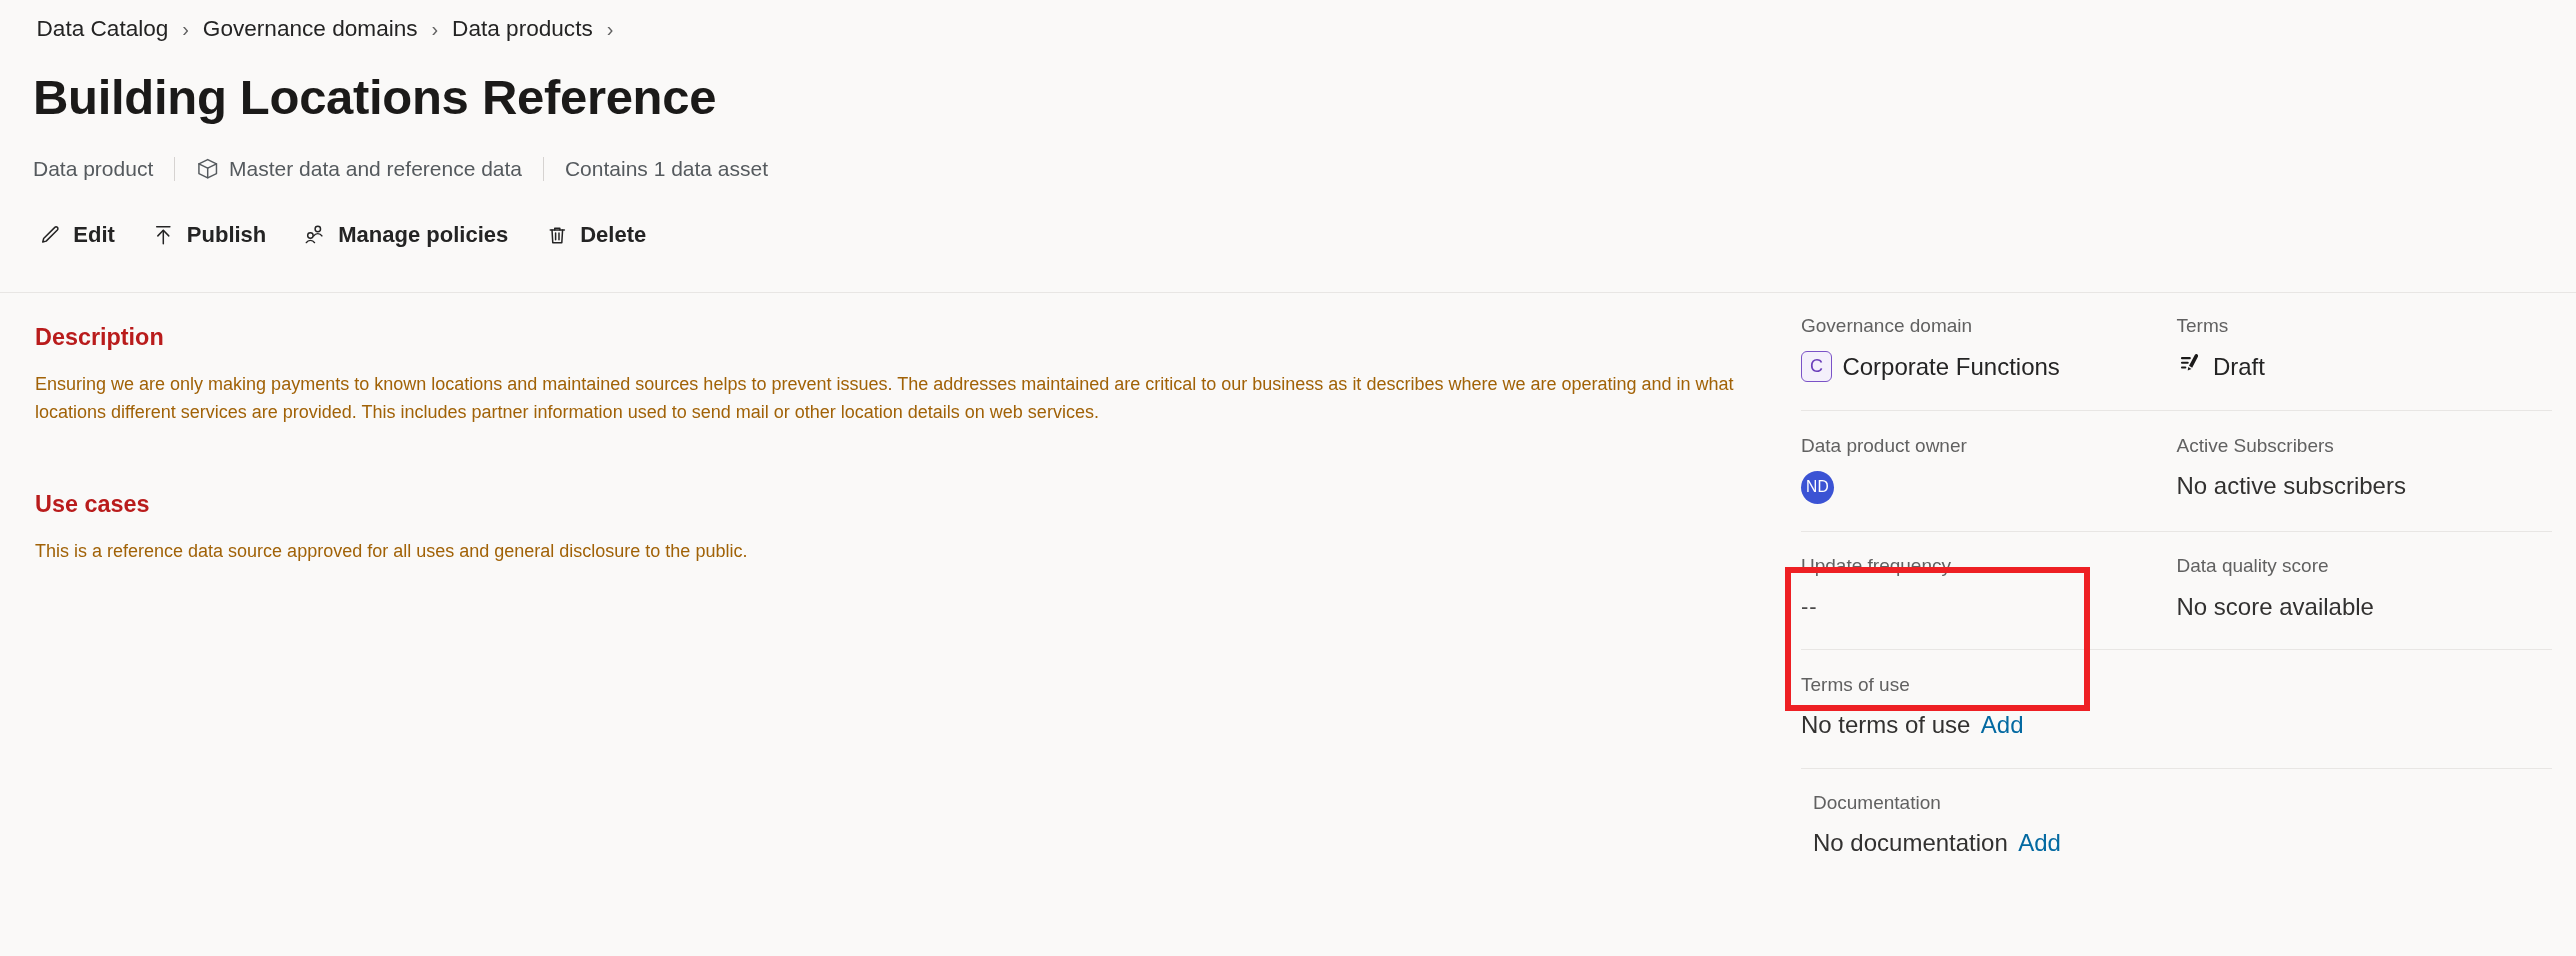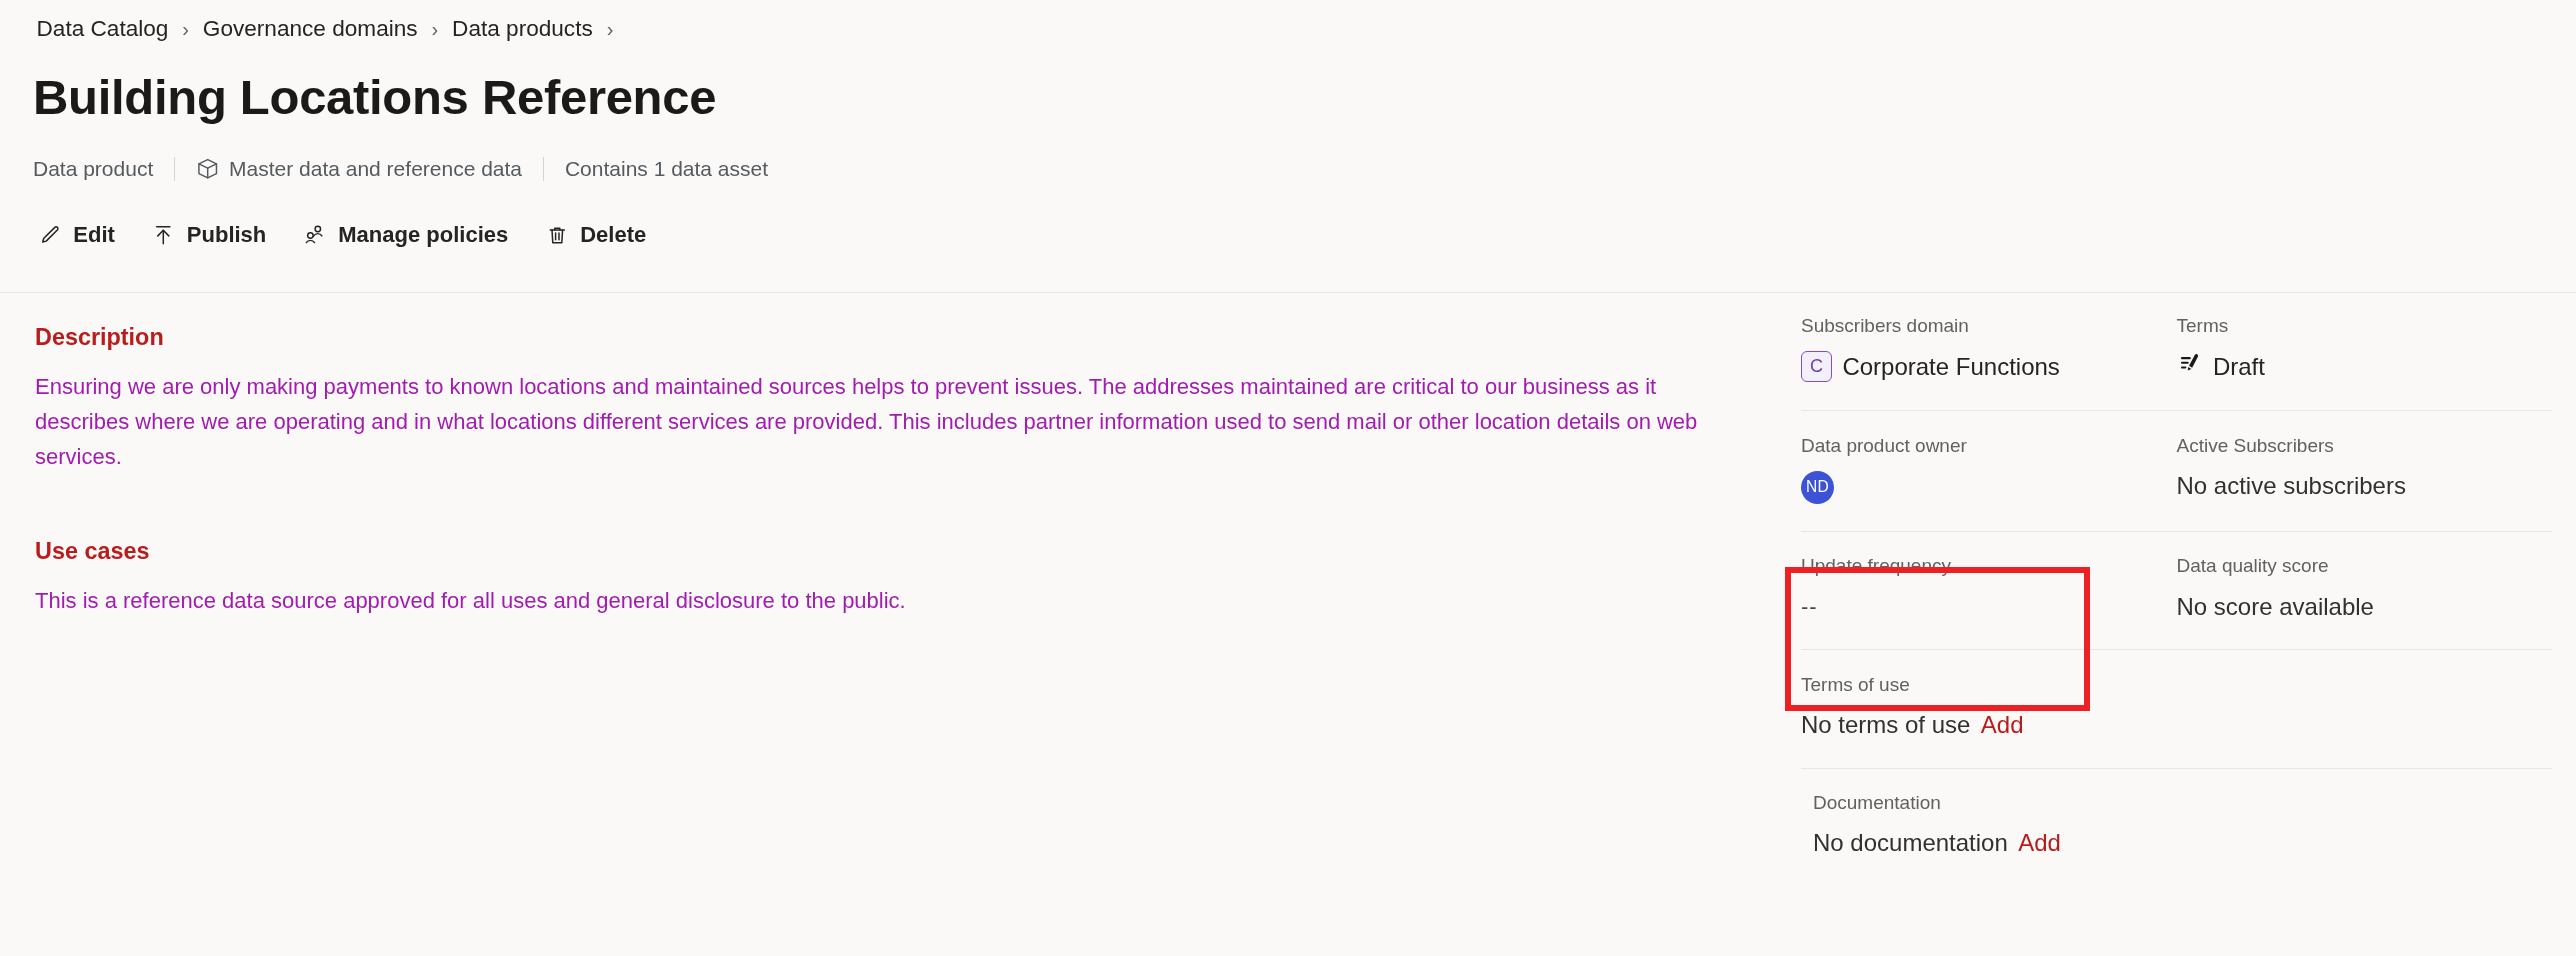--- a/index.html
+++ b/index.html
@@ -68,21 +68,21 @@
   
   .main {
     position: absolute; left: 35px; top: 324px;
     width: 1701px;
   }
   .section-head {
     font-size: 23.4px; font-weight: 600; color: #b91c1c;
     margin-bottom: 19px;
   }
   .body-text {
-    font-size: 22px; line-height: 1.58; color: #a21caf;
+    font-size: 18px; line-height: 1.58; color: #a16207;
     max-width: 1701px;
   }
   .use-cases-block { margin-top: 64px; }
 
   
   .side {
     position: absolute; left: 1801px; top: 292px;
     width: 751px;
   }
   .side-row {
@@ -111,21 +111,21 @@
     display: flex; align-items: center; justify-content: center;
     font-size: 18px; font-weight: 500;
   }
   .avatar {
     width: 33px; height: 33px; border-radius: 50%;
     background: #3b53d4; color: #ffffff;
     display: flex; align-items: center; justify-content: center;
     font-size: 15.6px; font-weight: 400; letter-spacing: 0.3px;
   }
   .link {
-    color: #b91c1c; font-size: 24px; cursor: pointer;
+    color: #0369a1; font-size: 24px; cursor: pointer;
     text-decoration: none;
   }
   .val-grey { color: #323130; }
 
   
   .highlight-box {
     position: absolute;
     left: 1785px; top: 567px;
     width: 305px; height: 144px;
     border: 6px solid #ee2024;
@@ -226,21 +226,21 @@
     <div class="use-cases-block">
       <h2 class="section-head">Use cases</h2>
       <p class="body-text">This is a reference data source approved for all uses and general disclosure to the public.</p>
     </div>
   </div>
 
   <aside class="side">
 
     <div class="side-row">
       <div class="side-cell">
-        <div class="side-label">Subscribers domain</div>
+        <div class="side-label">Governance domain</div>
         <div class="side-value">
           <span class="domain-badge">C</span>
           <span>Corporate Functions</span>
         </div>
       </div>
       <div class="side-cell">
         <div class="side-label">Terms</div>
         <div class="side-value">
           <span>
             <svg width="26" height="26" viewBox="0 0 24 24" fill="none">

